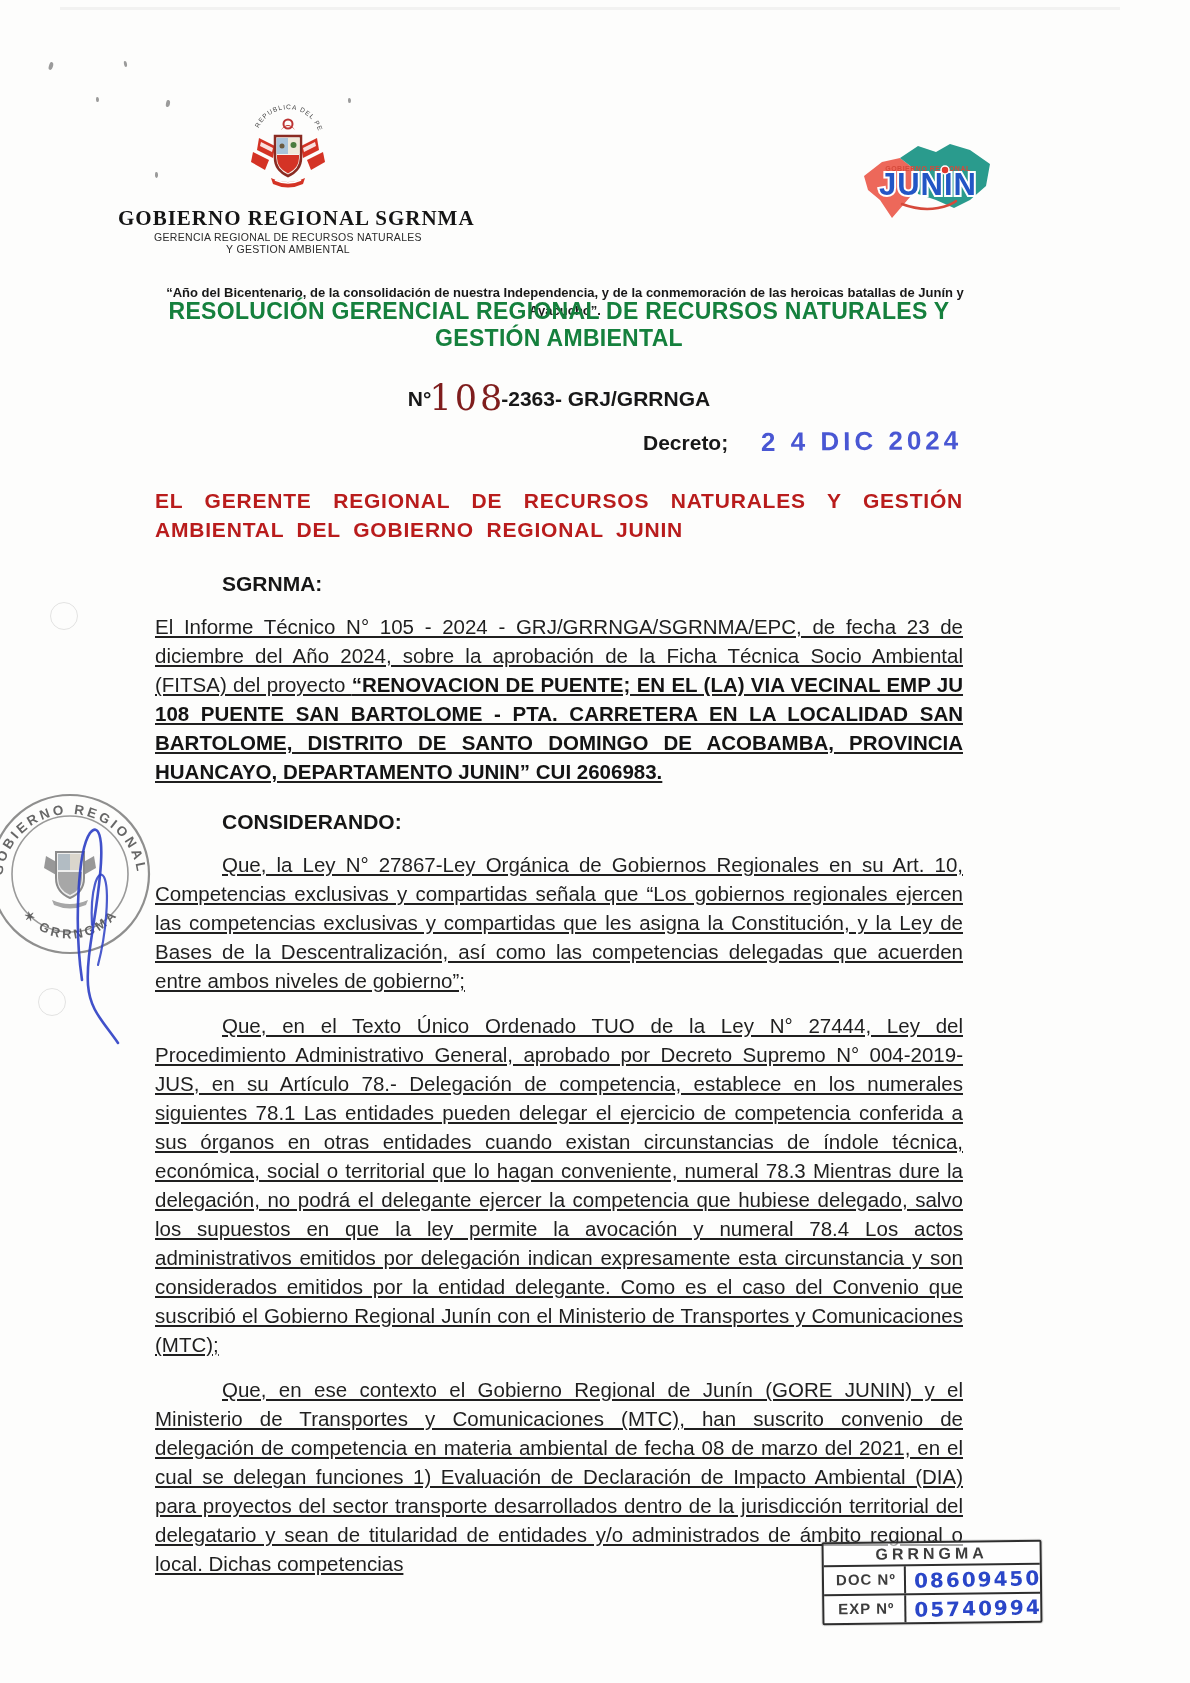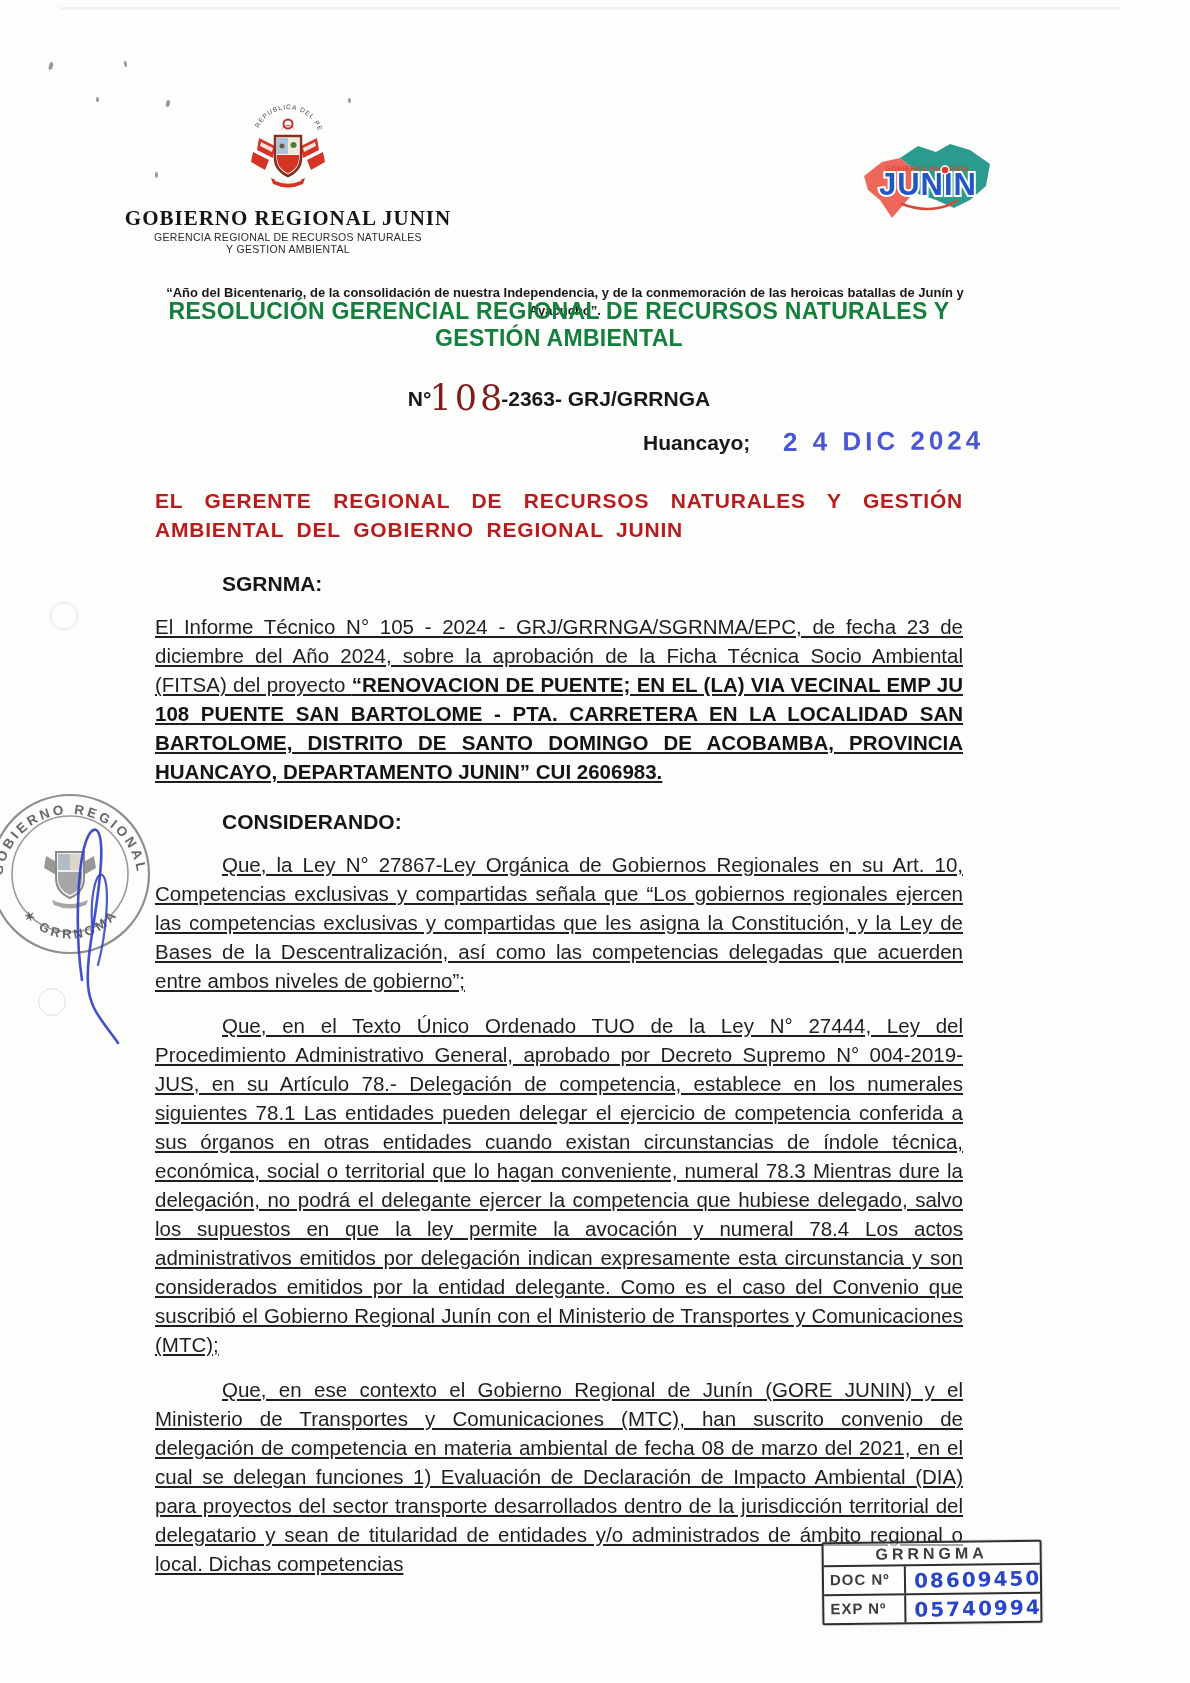--- a/index.html
+++ b/index.html
@@ -73,21 +73,21 @@
     box-shadow:0 0 0 1px rgba(60,60,60,.15);
   }
   .stamp-header{
     text-align:center;font-size:16px;letter-spacing:4px;color:#3c3c3c;
     border-bottom:2px solid #2e2e2e;padding:2px 0 1px 0;font-weight:bold;
   }
   .stamp-row{display:flex;border-bottom:2px solid #2e2e2e;}
   .stamp-row:last-child{border-bottom:none;}
   .stamp-label{
     width:72px;flex:0 0 72px;border-right:2px solid #2e2e2e;
-    font-size:15px;color:#3c3c3c;padding:4px 2px 3px 6px;letter-spacing:1px;font-weight:bold;
+    font-size:15px;color:#3c3c3c;padding:4px 2px 3px 6px;letter-spacing:1px;font-weight:bold;text-align:center;
   }
   .stamp-value{
     flex:1;color:#2a46c8;font-family:"DejaVu Sans",sans-serif;
     font-size:20px;letter-spacing:2px;padding:2px 2px 1px 8px;
     transform:rotate(-.6deg);font-weight:bold;
   }
   
   .speck{position:absolute;background:#4a4a4a;border-radius:40% 60% 50% 50%;opacity:.55;}
   .punch{position:absolute;width:26px;height:26px;border-radius:50%;border:1.5px solid rgba(90,90,90,.16);}
   .streak{position:absolute;left:60px;top:7px;width:1060px;height:3px;background:rgba(120,120,120,.08);}
@@ -130,21 +130,21 @@
       <path d="M30 36 L56 36 L56 58 Q56 70 43 76 Q30 70 30 58 Z" fill="#f6f4ef" stroke="#8a2b22" stroke-width="2.5"></path>
       <rect x="31.5" y="38" width="11.5" height="16" fill="#a9c4da"></rect>
       <rect x="43" y="38" width="11.5" height="16" fill="#efe9da"></rect>
       <circle cx="48.5" cy="45" r="3" fill="#4b7d3f"></circle>
       <path d="M32 55 L54 55 L54 58 Q54 68 43 73.5 Q32 68 32 58 Z" fill="#d43325"></path>
       <circle cx="37" cy="46" r="2.5" fill="#6b5b3e"></circle>
 
       <path d="M26 78 Q43 86 60 78 L58 84 Q43 91 28 84 Z" fill="#d43325"></path>
       <path d="M30 80 Q43 86 56 80" fill="none" stroke="#fff" stroke-width="1.5"></path>
     </svg>
-    <div class="org-name">GOBIERNO REGIONAL JUNIN</div>
+    <div class="org-name">GOBIERNO REGIONAL SGRNMA</div>
     <div class="org-sub">GERENCIA REGIONAL DE RECURSOS NATURALES</div>
     <div class="org-sub">Y GESTION AMBIENTAL</div>
   </div>
 
   <svg class="junin-logo" width="140" height="95" viewBox="0 0 140 95">
     <path d="M6 38 L24 24 L42 20 L55 30 L58 52 L46 66 L34 80 L22 62 L10 52 Z" fill="#ed685a"></path>
     <path d="M42 20 L60 8 L78 14 L92 6 L112 12 L132 26 L128 48 L112 62 L96 70 L78 62 L60 56 L55 30 Z" fill="#2a9b8d"></path>
     <text x="70" y="33" text-anchor="middle" font-size="7" font-weight="bold" fill="#d6493a" letter-spacing=".5">GOBIERNO REGIONAL</text>
     <text x="70" y="57" text-anchor="middle" font-size="31" font-weight="bold" fill="#2356c5" stroke="#ffffff" stroke-width="4" paint-order="stroke" letter-spacing="1">JUNIN</text>
     <circle cx="87" cy="32" r="4" fill="#e03a2f" stroke="#fff" stroke-width="1.5"></circle>
@@ -155,21 +155,21 @@
 
   <div class="content">
 
     <div class="doc-title">RESOLUCIÓN GERENCIAL REGIONAL DE RECURSOS NATURALES Y GESTIÓN AMBIENTAL</div>
 
     <div class="number-line">
       <span>N°</span><span class="stamped-number">108</span><span>-2363- GRJ/GRRNGA</span>
     </div>
 
     <div class="dateline">
-      <span class="place">Huancayo;</span>
+      <span class="place">Decreto;</span>
       <span class="date-stamp">2 4 DIC 2024</span>
     </div>
 
     <p class="addressee">EL GERENTE REGIONAL DE RECURSOS NATURALES Y GESTIÓN AMBIENTAL DEL GOBIERNO REGIONAL JUNIN</p>
 
     <div class="section-label">SGRNMA:</div>
 
     <p class="para first-noindent"><span>El Informe Técnico N° 105 - 2024 - GRJ/GRRNGA/SGRNMA/EPC, de fecha 23 de diciembre del Año 2024, sobre la aprobación de la Ficha Técnica Socio Ambiental (FITSA) del proyecto </span><span class="b">“RENOVACION DE PUENTE; EN EL (LA) VIA VECINAL EMP JU 108 PUENTE SAN BARTOLOME - PTA. CARRETERA EN LA LOCALIDAD SAN BARTOLOME, DISTRITO DE SANTO DOMINGO DE ACOBAMBA, PROVINCIA HUANCAYO, DEPARTAMENTO JUNIN” CUI 2606983.</span></p>
 
     <div class="section-label" style="margin-top:24px;">CONSIDERANDO:</div>

